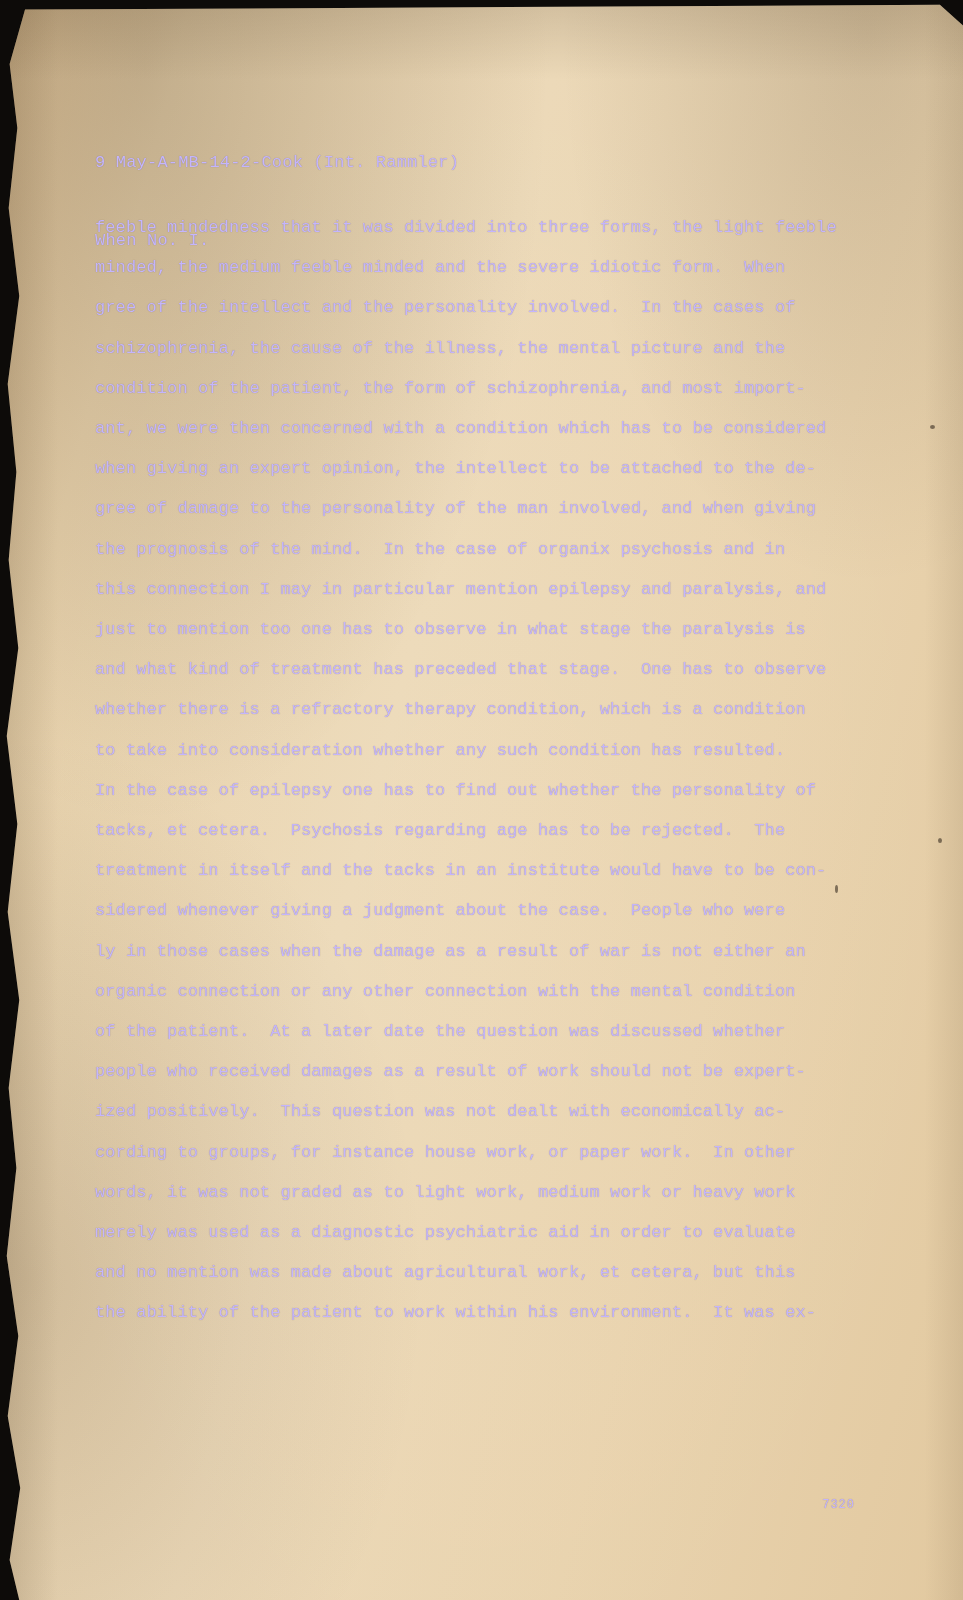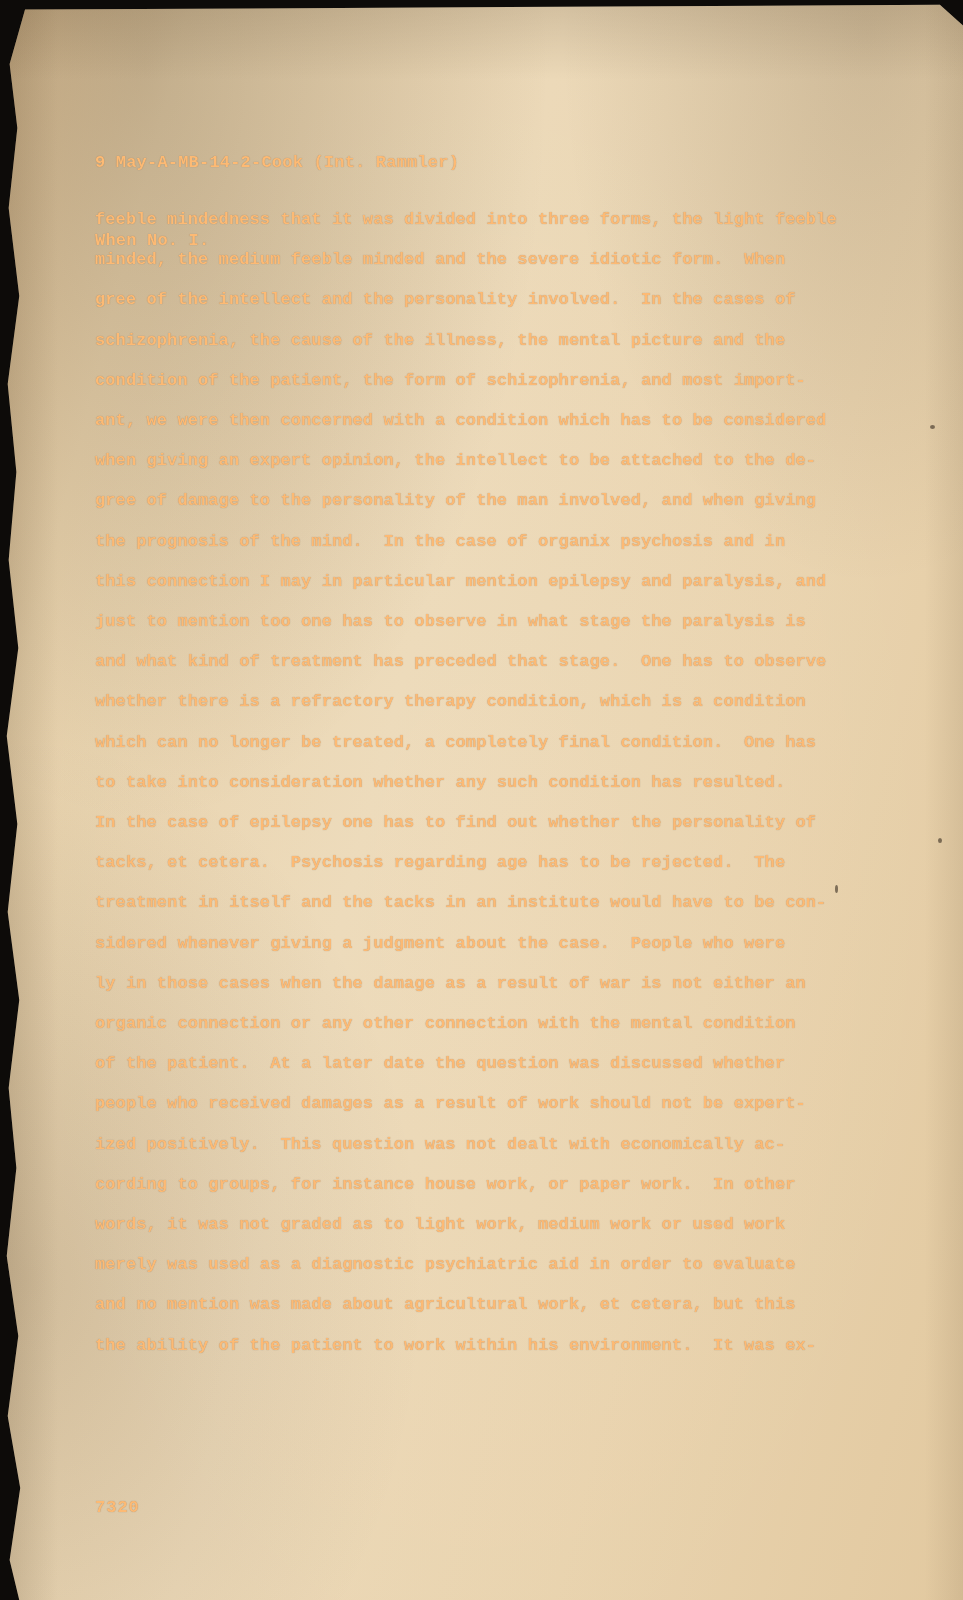--- a/index.html
+++ b/index.html
@@ -38,53 +38,52 @@
     inset: 0;
     background:
       linear-gradient(180deg, rgba(70,50,25,0.16) 0%, rgba(70,50,25,0) 5%),
       linear-gradient(90deg, rgba(70,50,25,0.18) 0%, rgba(70,50,25,0) 6%),
       linear-gradient(270deg, rgba(70,50,25,0.10) 0%, rgba(70,50,25,0) 4%);
     pointer-events: none;
   }
   .content {
     position: absolute;
     inset: 0;
-    color: #fdba74;
-    font-weight: bold;
+    color: #c4b5fd;
   }
   .header-block {
     position: absolute;
     top: 98px;
     left: 95px;
     font-size: 17px;
     line-height: 26px;
     letter-spacing: 0.2px;
     text-shadow: 0 0 1px rgba(72,65,58,0.45);
     white-space: pre;
   }
   .body-block {
     position: absolute;
-    top: 200px;
+    top: 208px;
     left: 95px;
     width: 790px;
     font-size: 17px;
     line-height: 40.2px;
     letter-spacing: 0.1px;
     text-shadow: 0 0 1px rgba(72,65,58,0.45);
   }
   .line {
     white-space: pre;
   }
   .page-number {
     position: absolute;
     top: 1498px;
     left: 95px;
     width: 760px;
-    text-align: left;
-    font-size: 17px;
+    text-align: right;
+    font-size: 12px;
     letter-spacing: 1px;
     text-shadow: 0 0 1px rgba(72,65,58,0.45);
   }
   .speck {
     position: absolute;
     background: rgba(40,30,20,0.55);
     border-radius: 50%;
   }
 </style>
 </head>
@@ -107,33 +106,32 @@
       <div class="line">schizophrenia, the cause of the illness, the mental picture and the</div>
       <div class="line">condition of the patient, the form of schizophrenia, and most import-</div>
       <div class="line">ant, we were then concerned with a condition which has to be considered</div>
       <div class="line">when giving an expert opinion, the intellect to be attached to the de-</div>
       <div class="line">gree of damage to the personality of the man involved, and when giving</div>
       <div class="line">the prognosis of the mind.  In the case of organix psychosis and in</div>
       <div class="line">this connection I may in particular mention epilepsy and paralysis, and</div>
       <div class="line">just to mention too one has to observe in what stage the paralysis is</div>
       <div class="line">and what kind of treatment has preceded that stage.  One has to observe</div>
       <div class="line">whether there is a refractory therapy condition, which is a condition</div>
-      <div class="line">which can no longer be treated, a completely final condition.  One has</div>
       <div class="line">to take into consideration whether any such condition has resulted.</div>
       <div class="line">In the case of epilepsy one has to find out whether the personality of</div>
       <div class="line">tacks, et cetera.  Psychosis regarding age has to be rejected.  The</div>
       <div class="line">treatment in itself and the tacks in an institute would have to be con-</div>
       <div class="line">sidered whenever giving a judgment about the case.  People who were</div>
       <div class="line">ly in those cases when the damage as a result of war is not either an</div>
       <div class="line">organic connection or any other connection with the mental condition</div>
       <div class="line">of the patient.  At a later date the question was discussed whether</div>
       <div class="line">people who received damages as a result of work should not be expert-</div>
       <div class="line">ized positively.  This question was not dealt with economically ac-</div>
       <div class="line">cording to groups, for instance house work, or paper work.  In other</div>
-      <div class="line">words, it was not graded as to light work, medium work or used work</div>
+      <div class="line">words, it was not graded as to light work, medium work or heavy work</div>
       <div class="line">merely was used as a diagnostic psychiatric aid in order to evaluate</div>
       <div class="line">and no mention was made about agricultural work, et cetera, but this</div>
       <div class="line">the ability of the patient to work within his environment.  It was ex-</div>
     </div>
 
     <div class="page-number">7320</div>
 
     <div class="speck" style="left:930px; top:425px; width:5px; height:4px;"></div>
     <div class="speck" style="left:938px; top:838px; width:4px; height:5px;"></div>
     <div class="speck" style="left:835px; top:885px; width:3px; height:8px;"></div>

